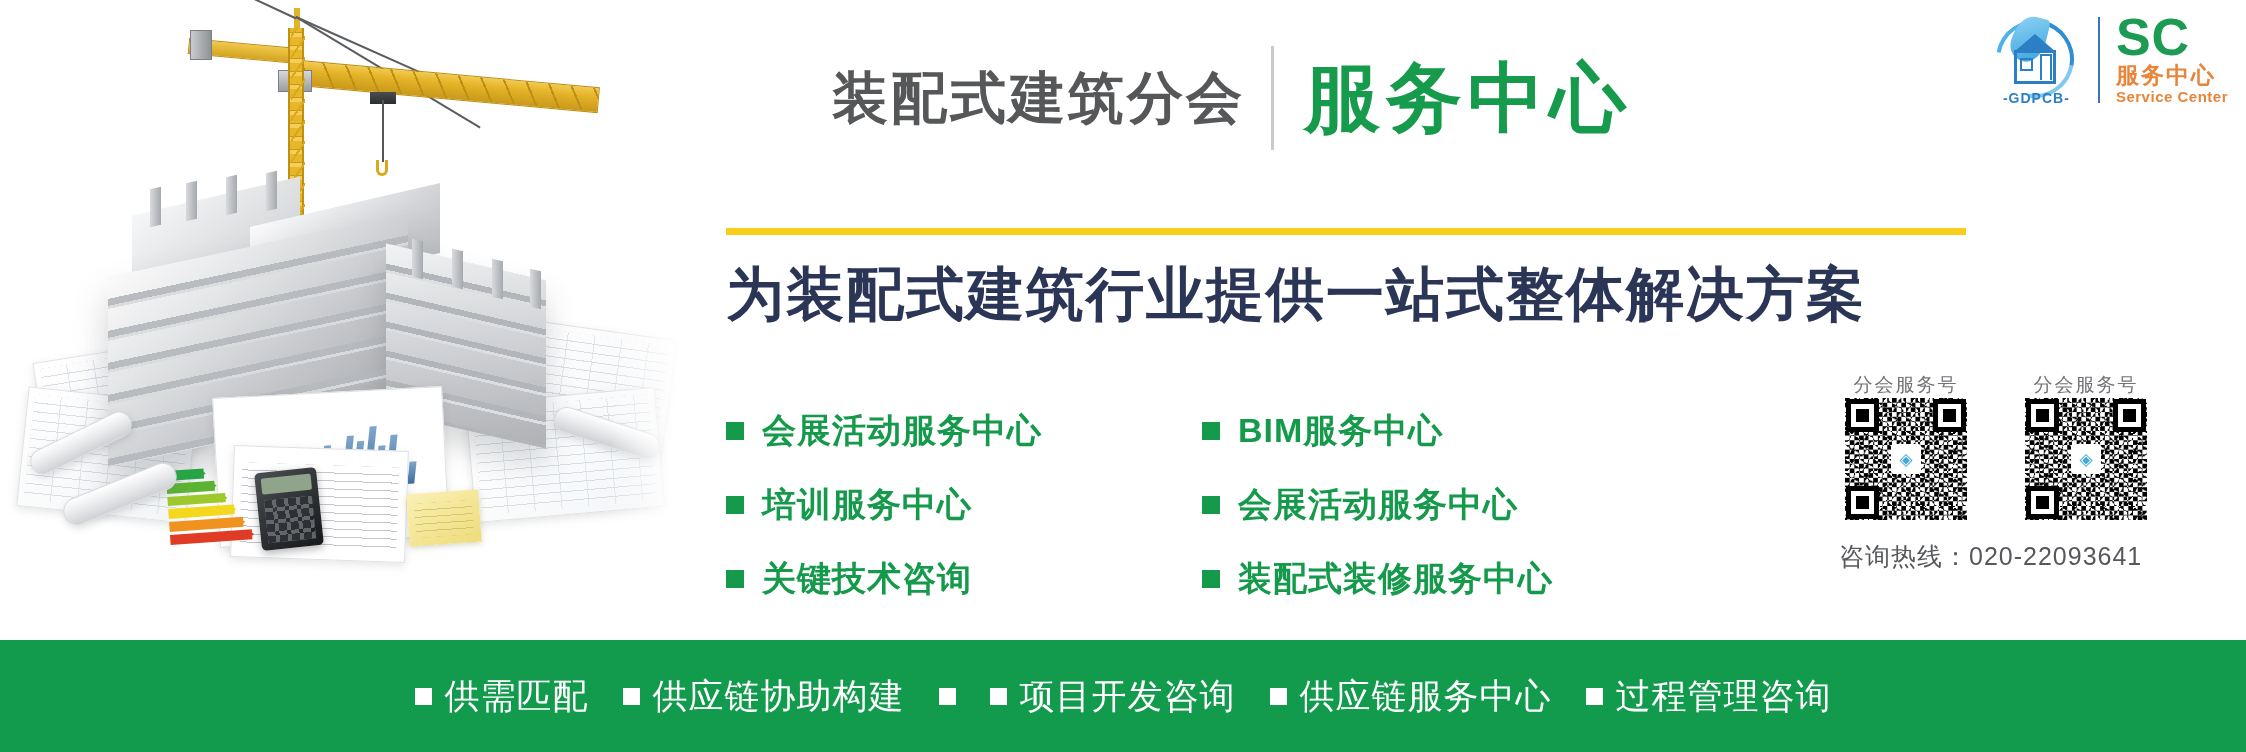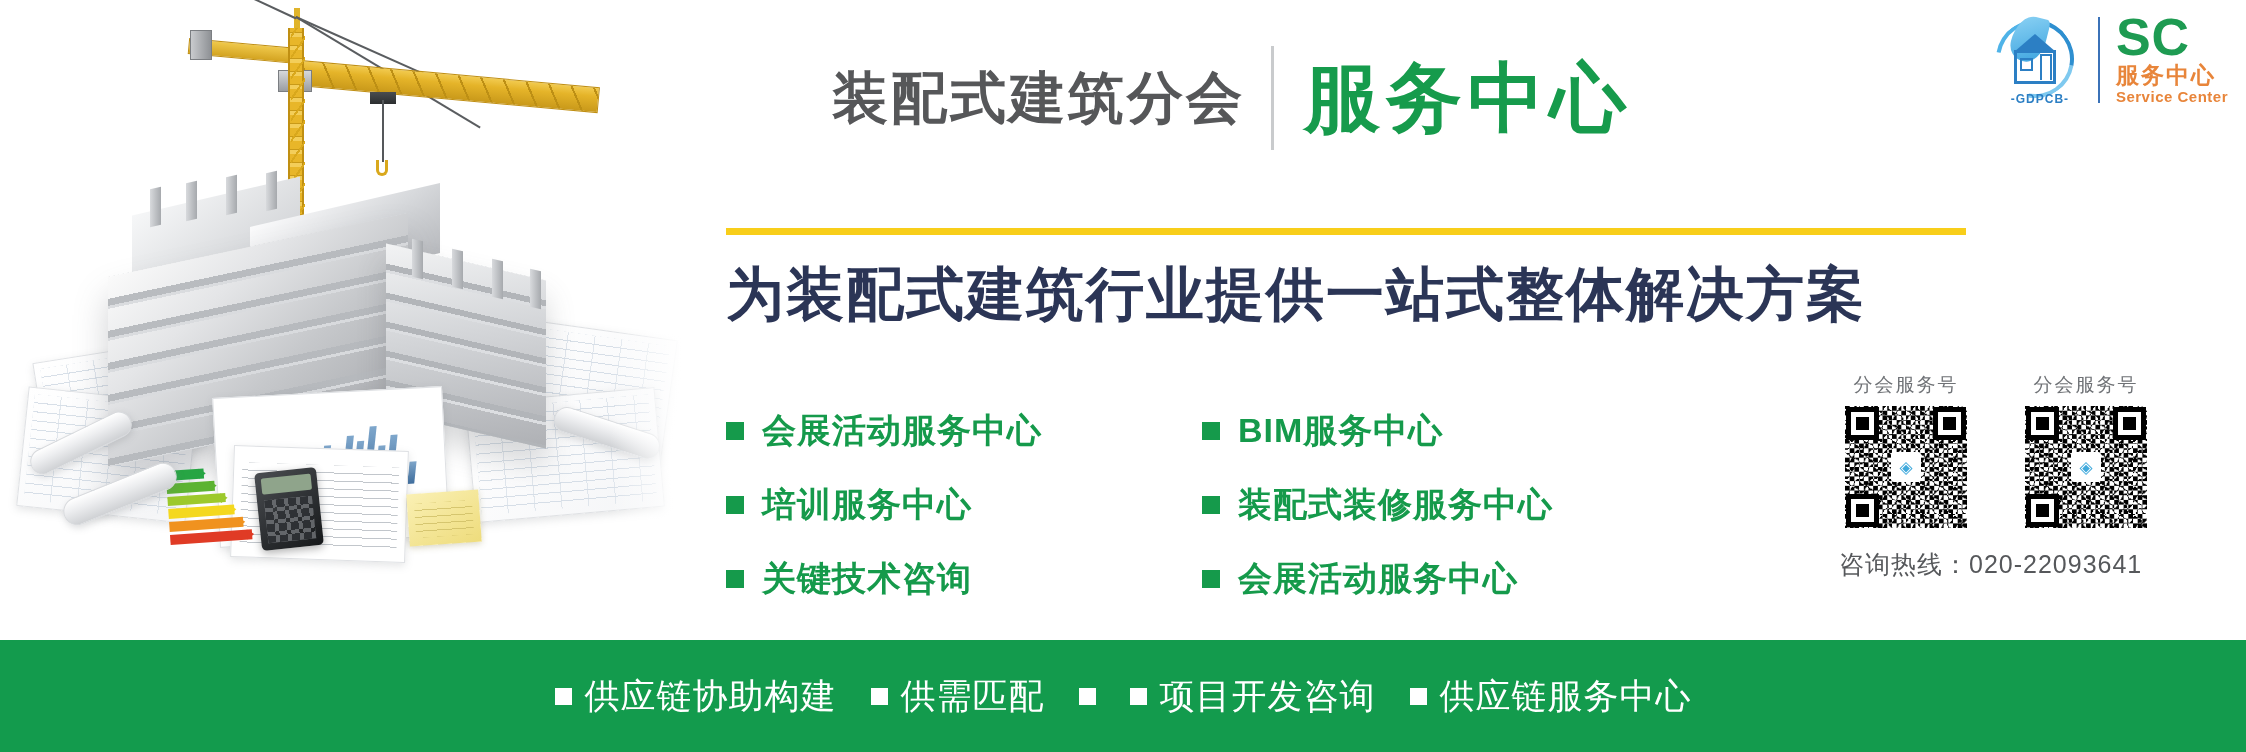--- a/index.html
+++ b/index.html
@@ -218,21 +218,21 @@
   }
   .svc-col { display: flex; flex-direction: column; gap: 28px; }
   .svc-item { display: flex; align-items: center; gap: 18px; white-space: nowrap; }
   .svc-bullet { width: 18px; height: 18px; background: #159A4B; flex: none; }
   .svc-label { font-size: 34px; font-weight: 700; color: #159A4B; letter-spacing: 1px; }
 
   
   #qr-block { position: absolute; left: 1835px; top: 372px; width: 400px; }
   #qr-row { display: flex; gap: 38px; justify-content: flex-start; }
   .qr-cell { display: flex; flex-direction: column; align-items: center; width: 142px; }
-  .qr-caption { font-size: 19px; color: #6F7276; letter-spacing: 2px; margin-bottom: 8px; }
+  .qr-caption { font-size: 19px; color: #6F7276; letter-spacing: 2px; margin-bottom: 0; }
   .qr-img { width: 122px; height: 122px; position: relative; background: #fff; }
   .qr-noise {
     position:absolute; inset:0;
     background-image:
       repeating-conic-gradient(#000 0 25%, #fff 0 50%),
       repeating-conic-gradient(from 30deg, #000 0 25%, #fff 0 50%);
     background-size: 9.4px 9.4px, 14.6px 14.6px;
     background-blend-mode: difference;
   }
   .qr-finder { position:absolute; width:33px; height:33px; background:#fff;
@@ -266,22 +266,22 @@
     position:absolute; left:24px; top:36px; width:42px; height:34px;
     border: 3px solid #2C7FC4;
   }
   .lm-roof {
     position:absolute; left:24px; top:20px; width:0; height:0;
     border-left: 21px solid transparent; border-right: 21px solid transparent;
     border-bottom: 18px solid #2C7FC4;
   }
   .lm-win { position:absolute; left:30px; top:44px; width:13px; height:13px; border:2px solid #2C7FC4; }
   .lm-tower { position:absolute; left:50px; top:40px; width:12px; height:26px; border:2px solid #2C7FC4; border-bottom:none; }
-  .lm-text { position:absolute; left:4px; bottom:0; width:92px; text-align:center;
-     font-size:12px; font-weight:700; color:#2C7FC4; letter-spacing:1px; }
+  .lm-text { position:absolute; left:13px; bottom:0; width:92px; text-align:left;
+     font-size:14px; font-weight:700; color:#2C7FC4; letter-spacing:1px; }
   #logo-divider { width:2px; height:86px; background:#3B72B8; margin: 0 16px; }
   #logo-right { display:flex; flex-direction:column; align-items:flex-start; }
   #logo-sc { font-size: 52px; font-weight: 700; color:#1E9B52; line-height: .92; letter-spacing: 1px; }
   #logo-cn { font-size: 23px; font-weight: 700; color:#E8853A; letter-spacing: 2px; line-height: 1.15; }
   #logo-en { font-size: 15px; font-weight: 700; color:#E8853A; letter-spacing: .5px; line-height: 1.2; }
 
   
   #bottom-bar {
     position: absolute; left: 0; bottom: 0;
     width: 2246px; height: 112px;
@@ -433,25 +433,25 @@
           <span class="svc-label">关键技术咨询</span>
         </div>
       </div>
     <div class="svc-col" id="svc-right">
         <div class="svc-item">
           <span class="svc-bullet"></span>
           <span class="svc-label">BIM服务中心</span>
         </div>
         <div class="svc-item">
           <span class="svc-bullet"></span>
-          <span class="svc-label">装配式装修服务中心</span>
+          <span class="svc-label">会展活动服务中心</span>
         </div>
         <div class="svc-item">
           <span class="svc-bullet"></span>
-          <span class="svc-label">会展活动服务中心</span>
+          <span class="svc-label">装配式装修服务中心</span>
         </div>
       </div>
   </div>
 
   <div id="qr-block">
     <div id="qr-row">
         <div class="qr-cell">
           <div class="qr-caption">分会服务号</div>
           <div class="qr-img">
             <span class="qr-noise"></span>
@@ -475,32 +475,36 @@
             </span>
           </div>
         </div>
       </div>
     <div id="hotline">咨询热线：020-22093641</div>
   </div>
 
   <div id="bottom-bar">
       <div class="bb-item">
         <span class="bb-bullet"></span>
-        <span class="bb-label">供应链协助构建</span>
+        <span class="bb-label">供需匹配</span>
       </div>
       <div class="bb-item">
         <span class="bb-bullet"></span>
-        <span class="bb-label">供需匹配</span>
+        <span class="bb-label">供应链协助构建</span>
       </div>
       <div class="bb-item">
         <span class="bb-bullet"></span>
       </div>
       <div class="bb-item">
         <span class="bb-bullet"></span>
         <span class="bb-label">项目开发咨询</span>
       </div>
       <div class="bb-item">
         <span class="bb-bullet"></span>
         <span class="bb-label">供应链服务中心</span>
       </div>
+      <div class="bb-item">
+        <span class="bb-bullet"></span>
+        <span class="bb-label">过程管理咨询</span>
+      </div>
     </div>
 
 </div>
 
 </body></html>

